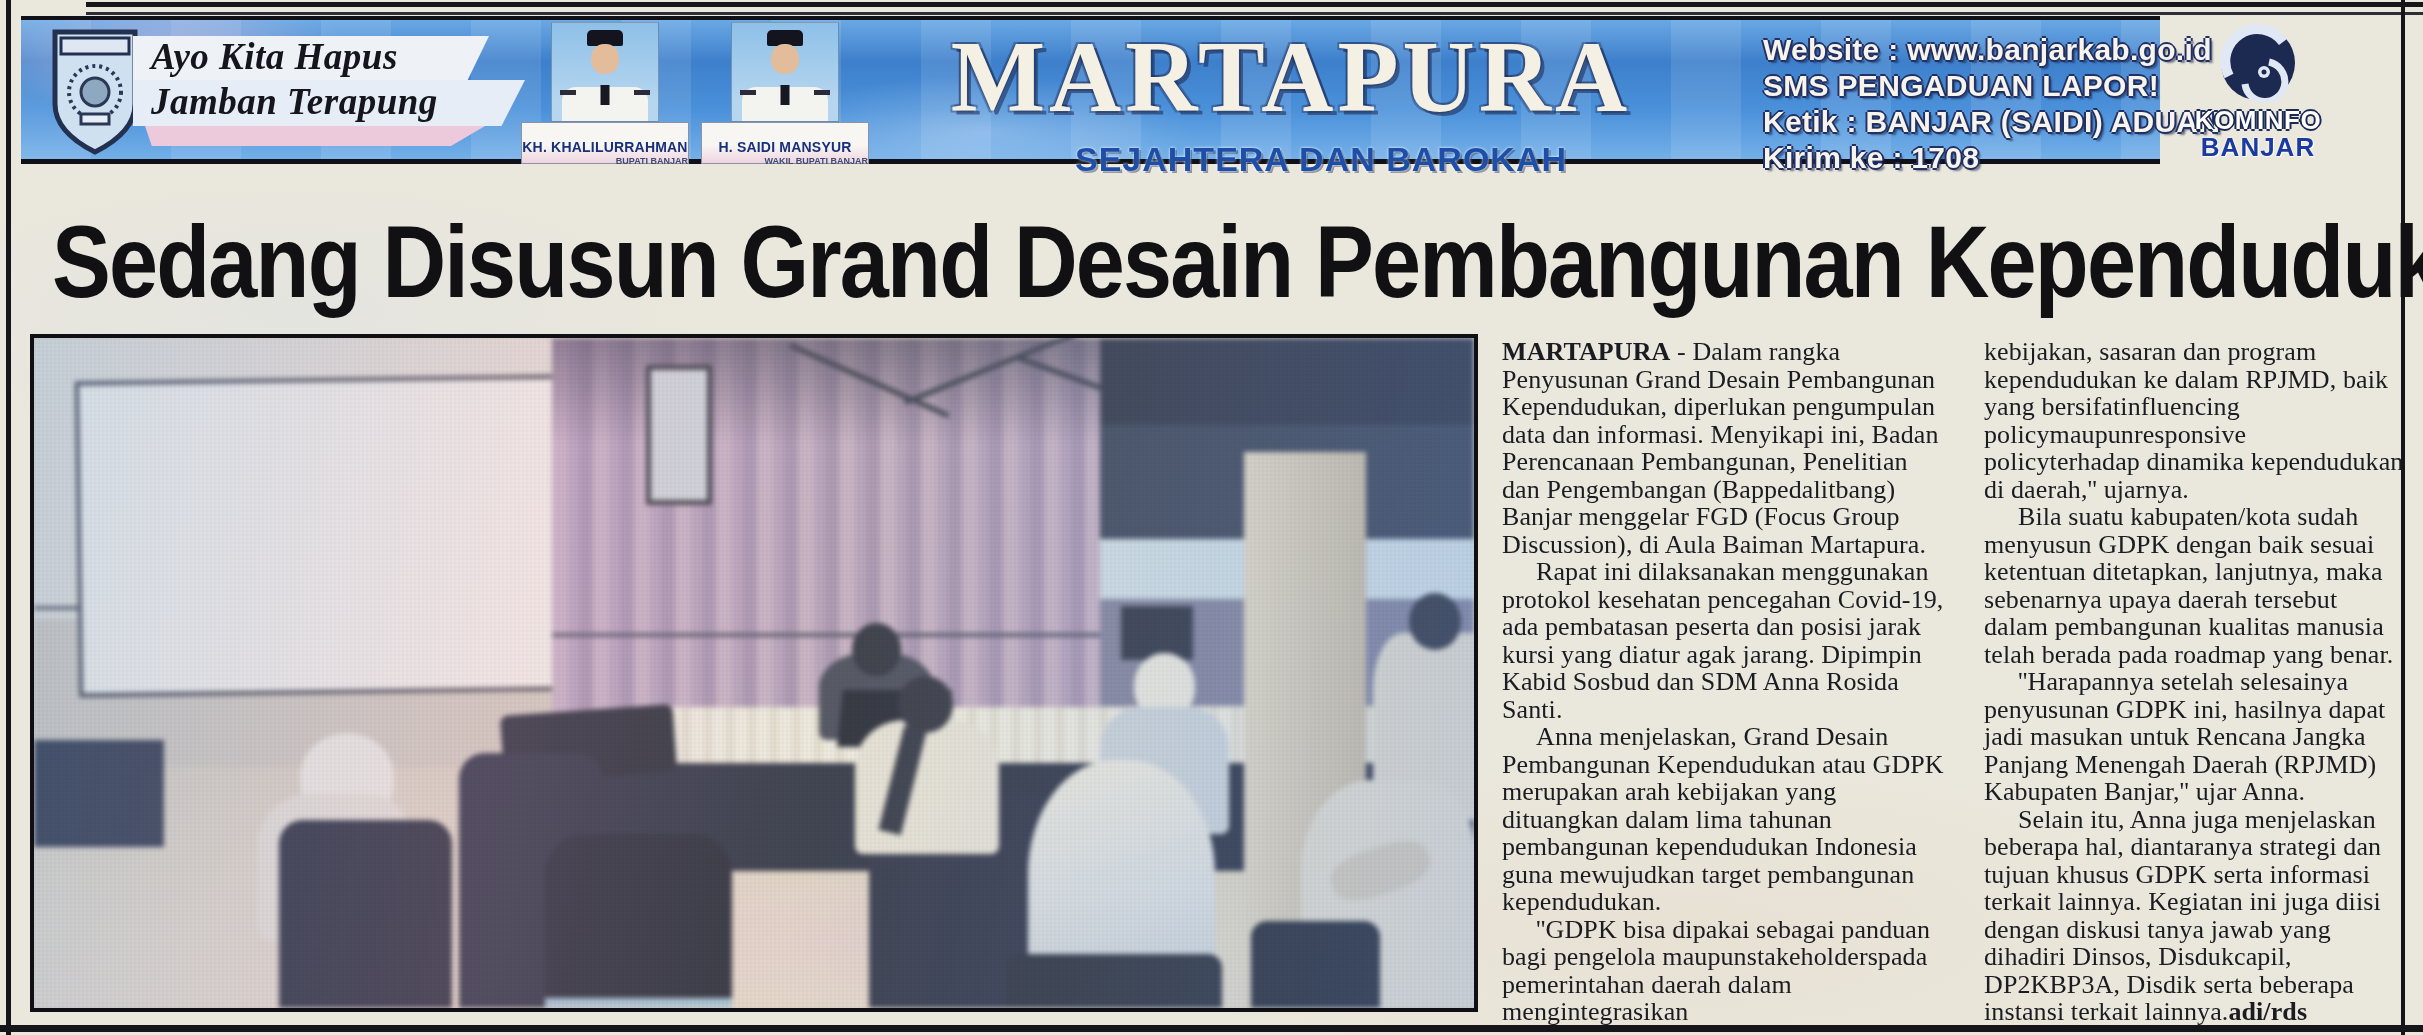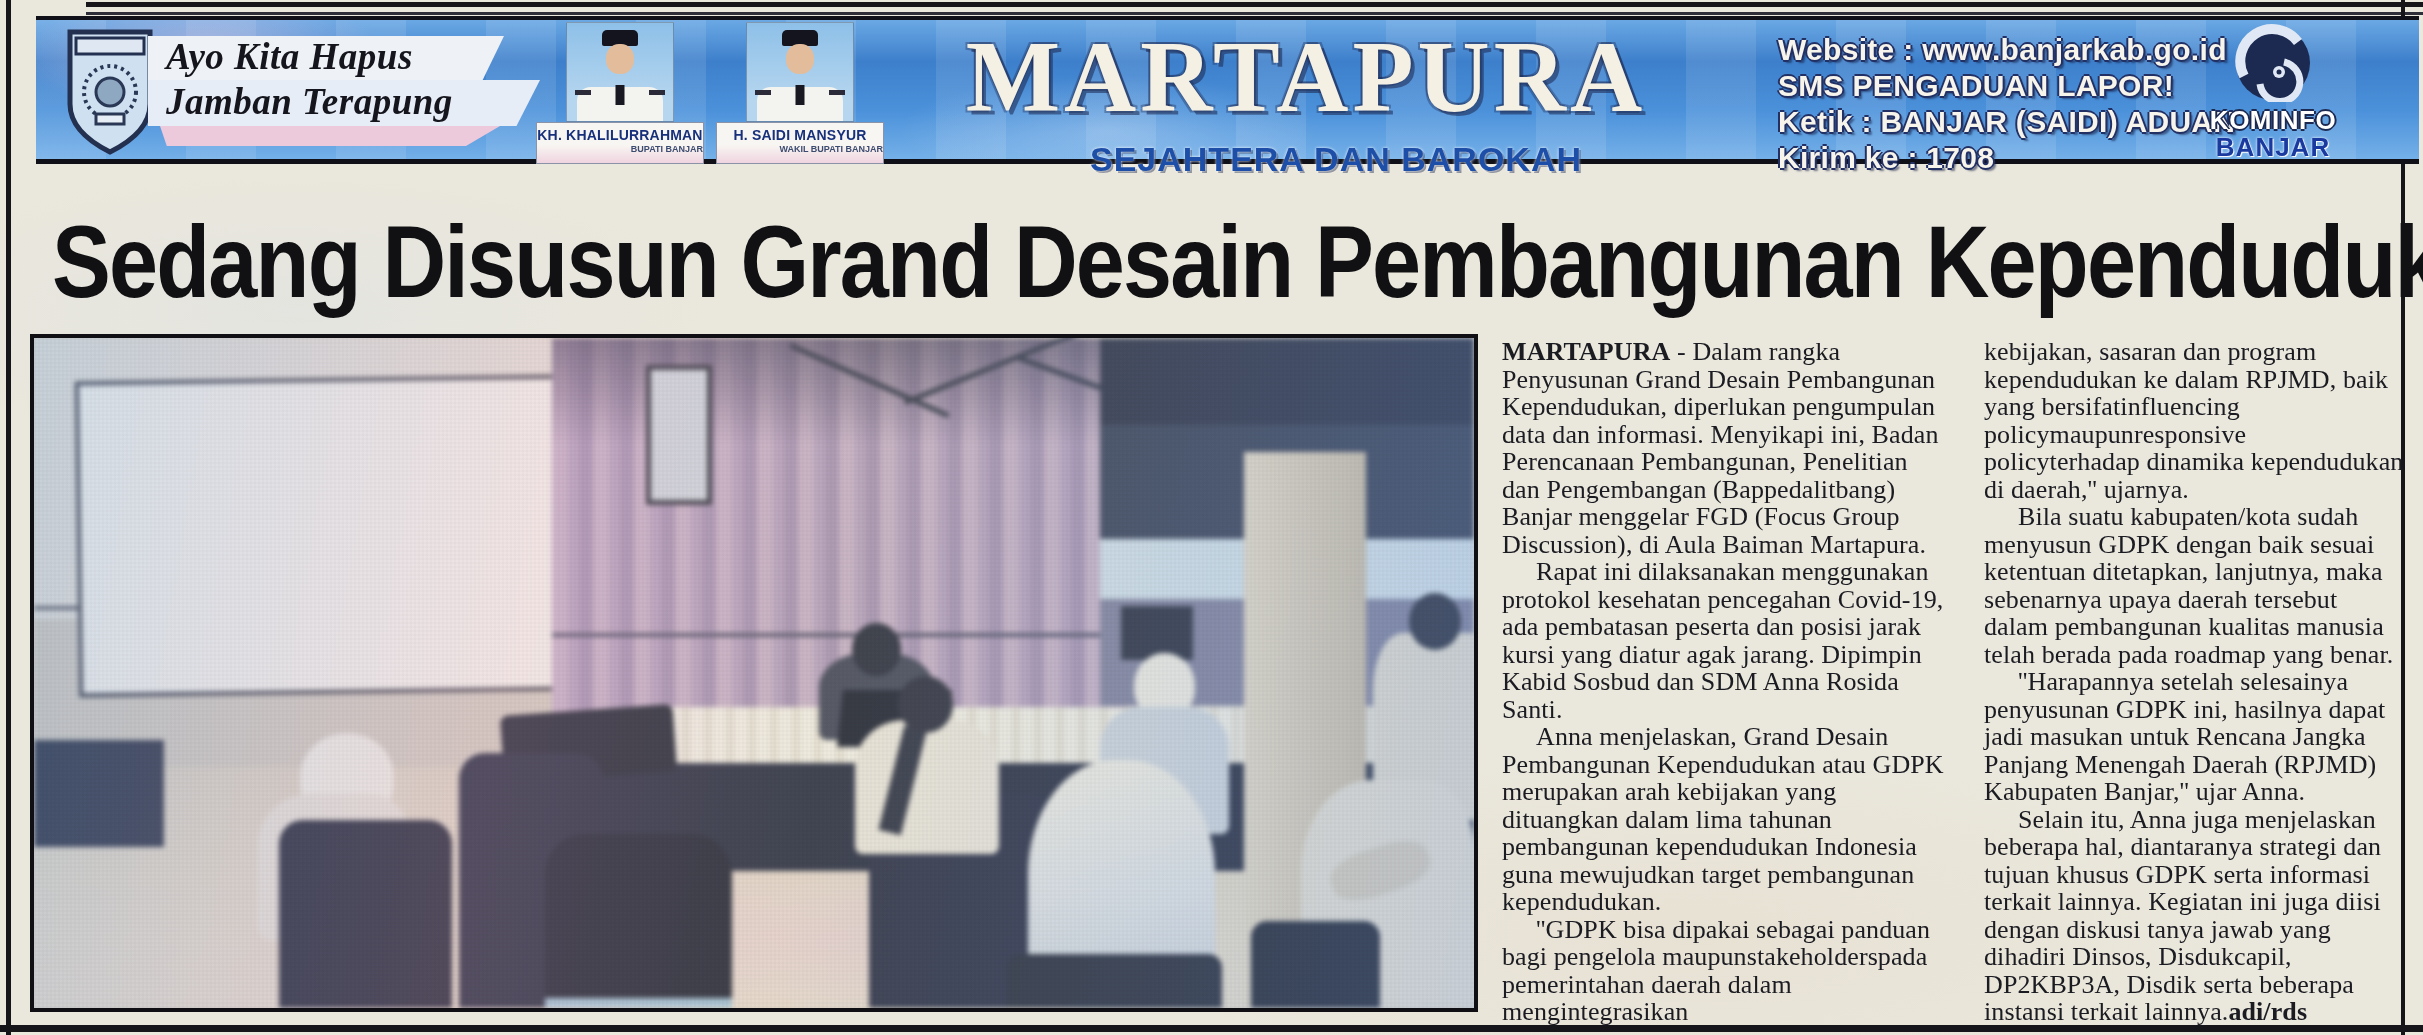--- a/index.html
+++ b/index.html
@@ -8,21 +8,21 @@
         background-image:radial-gradient(ellipse 600px 200px at 12% 30%,rgba(210,220,235,.25),transparent 70%),
                          radial-gradient(ellipse 800px 260px at 70% 90%,rgba(225,215,195,.35),transparent 70%);}
   
   .edge{position:absolute;background:#15151a;}
   .edge-top1{left:86px;top:2px;width:2337px;height:5px;}
   .edge-top2{left:86px;top:12px;width:2337px;height:3px;background:#2e2e38;}
   .edge-left{left:6px;top:0;width:5px;height:1035px;}
   .edge-right{left:2401px;top:0;width:4px;height:1035px;}
   .edge-bottom{left:0;top:1025px;width:2423px;height:7px;}
   
-  .banner{position:absolute;left:36px;top:16px;width:2383px;height:148px;box-sizing:border-box;
+  .banner{position:absolute;left:21px;top:16px;width:2139px;height:148px;box-sizing:border-box;
           border-top:4px solid #101018;border-bottom:5px solid #101018;
           background:
             radial-gradient(ellipse 260px 90px at 7% 25%,rgba(242,205,225,.55),transparent 70%),
             radial-gradient(ellipse 300px 80px at 45% 80%,rgba(250,250,255,.25),transparent 70%),
             repeating-linear-gradient(90deg,rgba(255,255,255,.10) 0 70px,rgba(255,255,255,0) 70px 150px),
             linear-gradient(180deg,#6aa8e4 0%,#3d7fcb 30%,#4b91da 65%,#74b0e8 100%);}
   .shield{position:absolute;left:26px;top:6px;}
   .slogan-strip{position:absolute;background:#eef1f5;clip-path:polygon(0 0,100% 0,94% 100%,0 100%);}
   .strip1{left:112px;top:16px;width:356px;height:44px;}
   .strip2{left:112px;top:60px;width:392px;height:46px;background:#e7edf6;}
@@ -33,21 +33,21 @@
   .off-photo{position:relative;width:106px;height:98px;margin:0 auto;
              background:linear-gradient(180deg,#8ec0e8 0%,#b6d6ef 80%);overflow:hidden;border:1px solid rgba(30,40,70,.35);}
   .peci{position:absolute;top:7px;left:50%;transform:translateX(-50%);width:36px;height:16px;background:#14141e;border-radius:5px 5px 2px 2px;}
   .face{position:absolute;top:21px;left:50%;transform:translateX(-50%);width:28px;height:30px;background:#e3bd9b;border-radius:46%;}
   .uniform{position:absolute;bottom:0;left:50%;transform:translateX(-50%);width:86px;height:34px;background:#f3f3ef;border-radius:14px 14px 0 0;}
   .tie{position:absolute;bottom:16px;left:50%;transform:translateX(-50%);width:9px;height:20px;background:#181822;}
   .epaulette{position:absolute;bottom:26px;width:16px;height:5px;background:#2a2a38;}
   .ep-l{left:8px;} .ep-r{right:8px;}
   .nameplate{position:absolute;top:100px;left:0;width:168px;height:42px;box-sizing:border-box;text-align:center;
              background:linear-gradient(180deg,#f8f6f2 55%,#efd4e0 100%);border:1px solid #8a93a8;}
-  .off-name{font:700 14px/17px "Liberation Sans",sans-serif;color:#17307c;padding-top:4px;letter-spacing:.2px;}
+  .off-name{font:700 14px/17px "Liberation Sans",sans-serif;color:#17307c;padding-top:16px;letter-spacing:.2px;}
   .off-title{font:700 9px/11px "Liberation Sans",sans-serif;color:#3c4c70;text-align:right;}
   .paper-title{position:absolute;left:820px;top:2px;width:900px;text-align:center;
                font:700 100px/110px "Liberation Serif",serif;color:#f4f0e3;letter-spacing:4px;transform:scaleY(1.02);
                text-shadow:4px 4px 0 rgba(28,38,78,.55),-2px -2px 0 rgba(28,38,78,.35),2px -2px 0 rgba(28,38,78,.35),-2px 2px 0 rgba(28,38,78,.35);}
   .paper-tagline{position:absolute;left:1000px;top:104px;width:600px;text-align:center;
                font:700 34px/38px "Liberation Sans",sans-serif;color:#1d4fa8;letter-spacing:1px;
                text-shadow:0 0 3px rgba(255,255,255,.95),2px 2px 0 rgba(18,28,66,.45);margin-top:16px;}
   .contact{position:absolute;left:1742px;top:12px;width:480px;}
   .contact div{font:700 30px/36px "Liberation Sans",sans-serif;color:#f7f4ec;letter-spacing:.3px;
                text-shadow:2px 0 0 #223064,-2px 0 0 #223064,0 2px 0 #223064,0 -2px 0 #223064,3px 3px 2px rgba(18,28,66,.55);}

